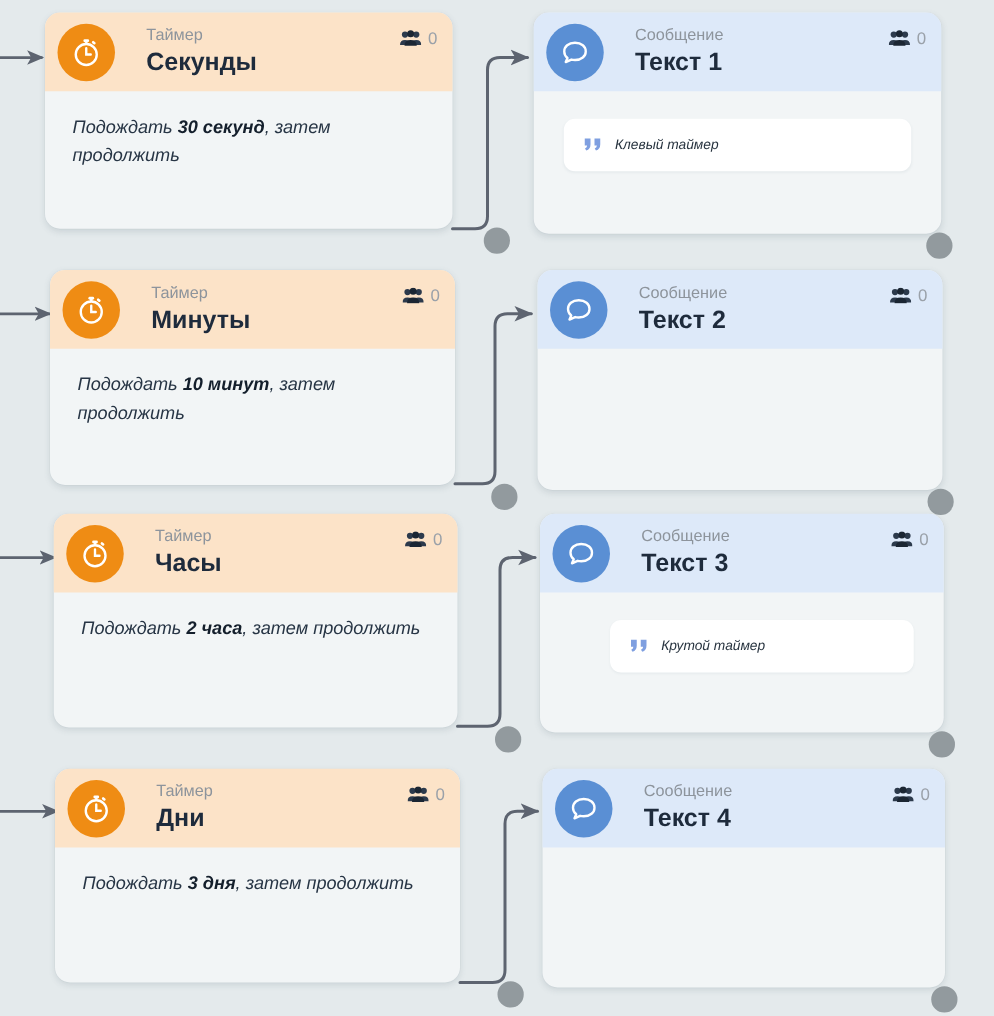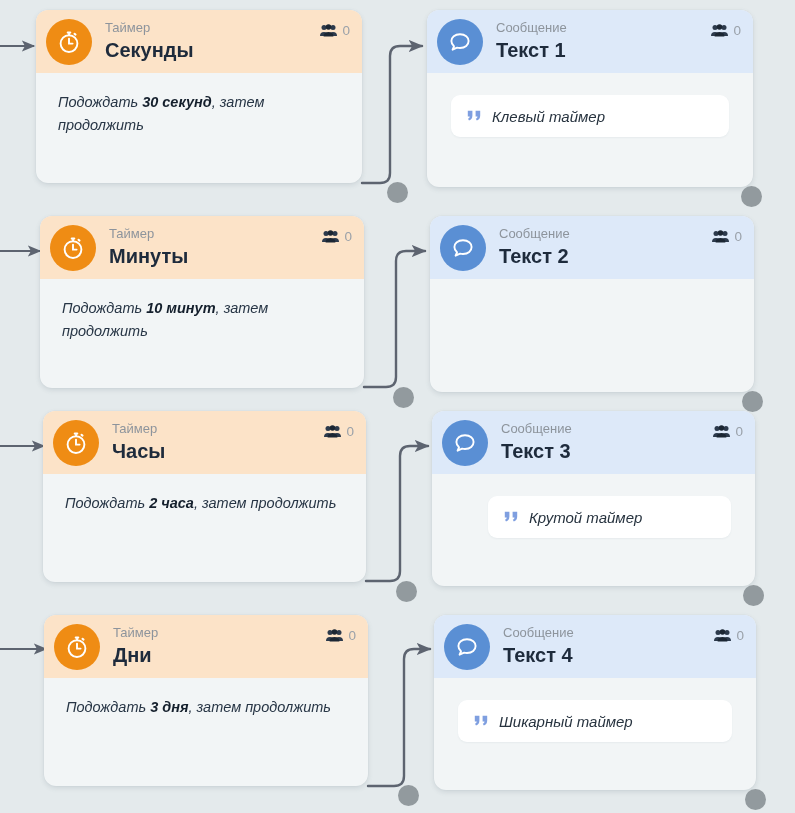--- a/index.html
+++ b/index.html
@@ -40,20 +40,21 @@
     overflow: visible;
   }
   .node-header {
     display: flex;
     align-items: center;
     height: 63px;
     padding: 0 12px 0 14px;
     border-radius: 12px 12px 0 0;
     box-sizing: border-box;
     position: relative;
+    gap: 12px;
   }
   .node-timer .node-header { background: #fce3c8; }
   .node-message .node-header { background: #dde9f9; }
 
   .node-body {
     padding: 18px 22px 20px 22px;
     box-sizing: border-box;
     font-style: italic;
   }
 
@@ -128,21 +129,21 @@
     padding: 0 16px;
     box-sizing: border-box;
     box-shadow: 0 1px 2px rgba(90,110,125,0.07);
   }
   .msg-bubble .quote-icon {
     flex: 0 0 auto;
     margin-right: 10px;
     display: block;
   }
   .msg-text {
-    font-size: 15px;
+    font-size: 11px;
     color: #27333f;
   }
 
   
   .port-out {
     position: absolute;
     width: 21px;
     height: 21px;
     border-radius: 50%;
     background: #929a9e;
@@ -420,25 +421,16 @@
           <circle cx="4" cy="3.6" r="2.5" fill="#2c3a4c"></circle>
           <circle cx="13" cy="3.6" r="2.5" fill="#2c3a4c"></circle>
           <circle cx="8.5" cy="3" r="2.8" fill="#1b2633"></circle>
           <path d="M0 12 q0-4 4-4 q4 0 4 4 z" fill="#2c3a4c"></path>
           <path d="M9 12 q0-4 4-4 q4 0 4 4 z" fill="#2c3a4c"></path>
           <path d="M3.6 12.6 q0-4.6 4.9-4.6 q4.9 0 4.9 4.6 z" fill="#1b2633"></path>
         </svg>
         <span class="count">0</span>
       </span>
     </div>
-    <div class="node-body" style="padding:22px 24px 24px 24px;">
-      <div class="msg-bubble">
-        <svg class="quote-icon" width="15" height="12" viewBox="0 0 15 12">
-          <path d="M0.8 0.8 h4.6 v4.6 q0 4.0 -3.4 5.0 l-1.0 -1.7 q1.7 -0.7 1.7 -2.3 h-1.9 z" fill="#7f9fe0"></path>
-          <path d="M8.6 0.8 h4.6 v4.6 q0 4.0 -3.4 5.0 l-1.0 -1.7 q1.7 -0.7 1.7 -2.3 h-1.9 z" fill="#7f9fe0"></path>
-        </svg>
-        <span class="msg-text">Шикарный таймер</span>
-      </div>
-    </div>
     <div class="port-out" style="left:311px; top:174px;"></div>
   </div>
 
 </div>
 
 </body></html>

